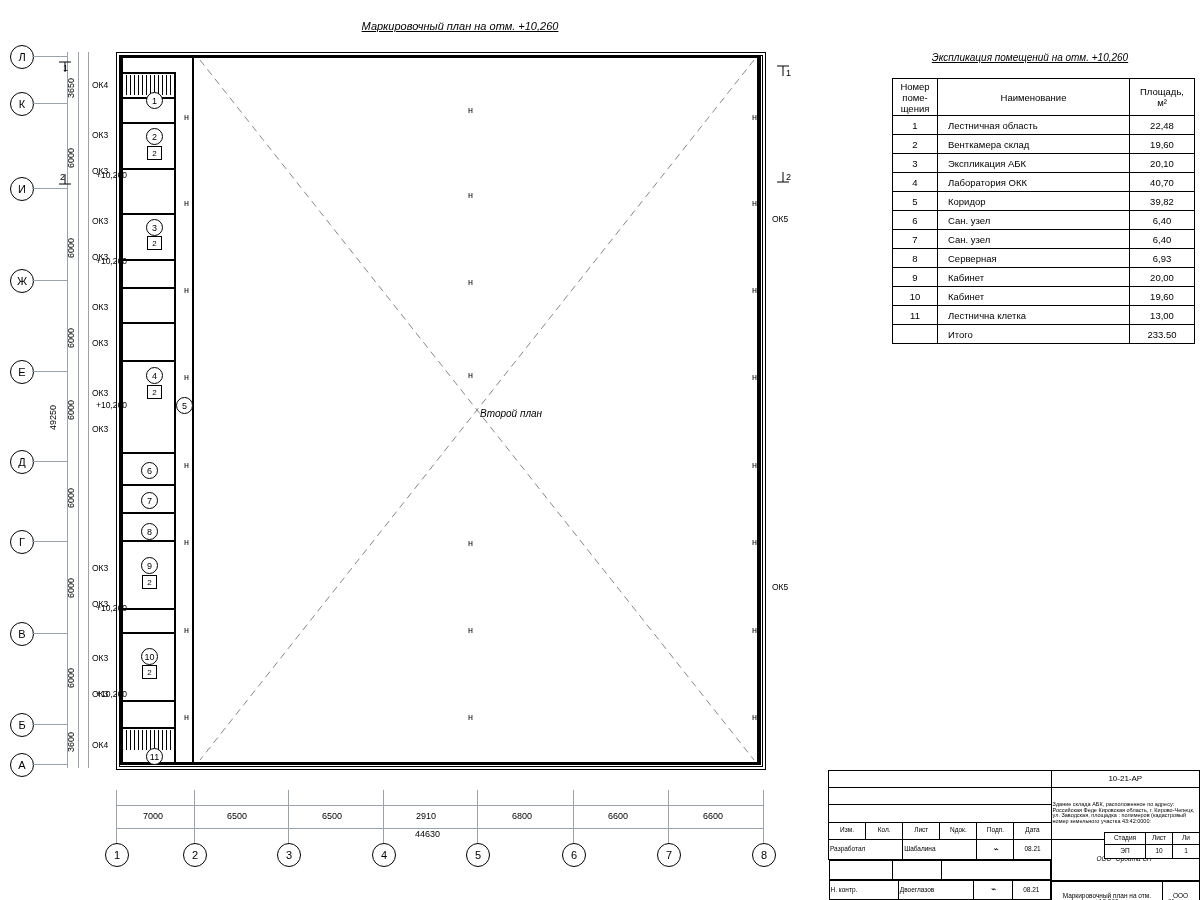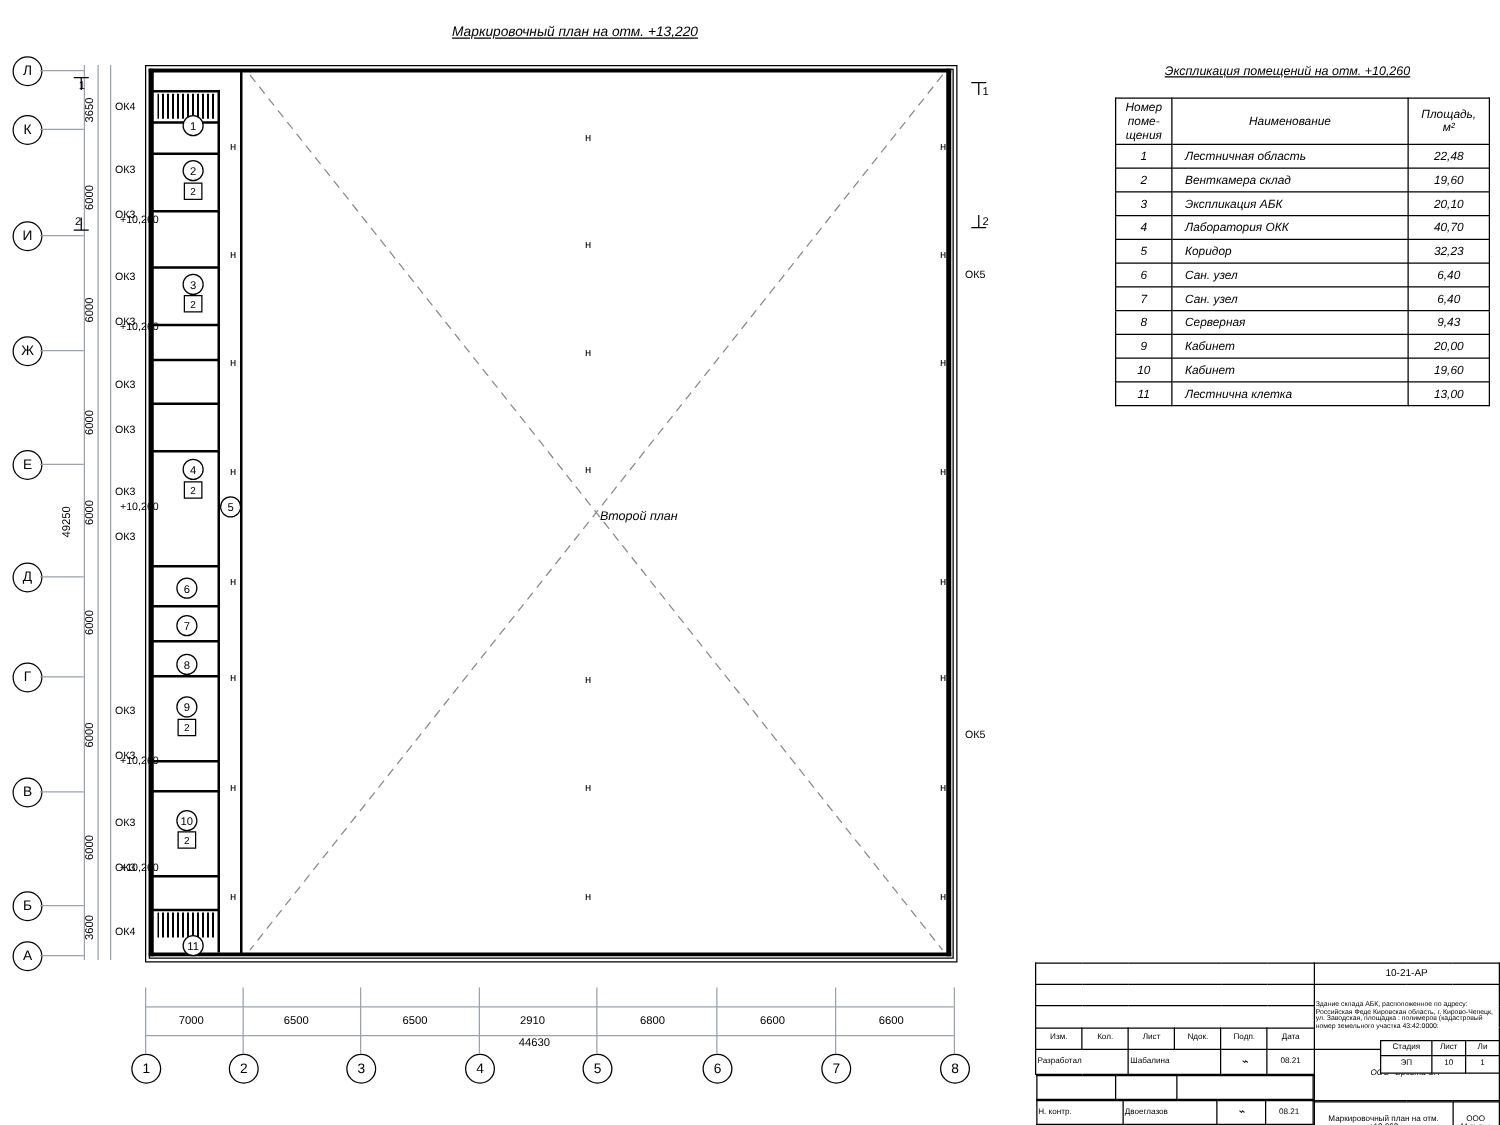--- a/index.html
+++ b/index.html
@@ -43,21 +43,21 @@
   }
   .lbl{position:absolute;font-size:8.5px;white-space:nowrap;}
   .lbl9{position:absolute;font-size:9px;white-space:nowrap;}
   .dimtxt{position:absolute;font-size:9px;white-space:nowrap;}
   .vtxt{position:absolute;font-size:9px;transform:rotate(-90deg);transform-origin:left top;white-space:nowrap;}
   .secondlight{position:absolute;font-size:10px;font-style:italic;}
 
   
   table{border-collapse:collapse;}
   .expl{
-    position:absolute;left:892px;top:78px;font-size:9.5px;font-style:italic;
+    position:absolute;left:892px;top:78px;font-size:9.5px;
   }
   .expl th,.expl td{border:1px solid #000;padding:1px 3px;height:16px;}
   .expl th{font-weight:normal;text-align:center;}
   .expl td.num{width:38px;text-align:center;}
   .expl td.name{width:175px;text-align:left;padding-left:10px;}
   .expl td.area{width:58px;text-align:center;}
   .expl .hrow th{height:34px;}
   .expl .tot-l{text-align:right;padding-right:6px;border-right:1px solid #000;}
 
   
@@ -67,21 +67,21 @@
   .c{text-align:center;}
   .it{font-style:italic;}
   .sig{font-family:"Liberation Serif",serif;font-style:italic;font-size:9px;}
   .big{font-size:8px;}
 </style>
 </head>
 <body>
 
 <div class="root">
 
-  <div class="abs plan-title">Маркировочный план на отм. +13,220</div>
+  <div class="abs plan-title">Маркировочный план на отм. +10,260</div>
   <div class="abs expl-title">Экспликация помещений на отм. +10,260</div>
 
   <div class="abs axis-c" style="left:10px;top:45px">Л</div>
   <div class="abs axis-c" style="left:10px;top:92px">К</div>
   <div class="abs axis-c" style="left:10px;top:177px">И</div>
   <div class="abs axis-c" style="left:10px;top:269px">Ж</div>
   <div class="abs axis-c" style="left:10px;top:360px">Е</div>
   <div class="abs axis-c" style="left:10px;top:450px">Д</div>
   <div class="abs axis-c" style="left:10px;top:530px">Г</div>
   <div class="abs axis-c" style="left:10px;top:622px">В</div>
@@ -305,51 +305,56 @@
         <td class="area">20,10</td>
       </tr>
       <tr>
         <td class="num">4</td>
         <td class="name">Лаборатория ОКК</td>
         <td class="area">40,70</td>
       </tr>
       <tr>
         <td class="num">5</td>
         <td class="name">Коридор</td>
-        <td class="area">32,23</td>
+        <td class="area">39,82</td>
       </tr>
       <tr>
         <td class="num">6</td>
         <td class="name">Сан. узел</td>
         <td class="area">6,40</td>
       </tr>
       <tr>
         <td class="num">7</td>
         <td class="name">Сан. узел</td>
         <td class="area">6,40</td>
       </tr>
       <tr>
         <td class="num">8</td>
         <td class="name">Серверная</td>
-        <td class="area">9,43</td>
+        <td class="area">6,93</td>
       </tr>
       <tr>
         <td class="num">9</td>
         <td class="name">Кабинет</td>
         <td class="area">20,00</td>
       </tr>
       <tr>
         <td class="num">10</td>
         <td class="name">Кабинет</td>
         <td class="area">19,60</td>
       </tr>
       <tr>
         <td class="num">11</td>
         <td class="name">Лестнична клетка</td>
         <td class="area">13,00</td>
+      </tr>
+      <tr>
+        <td class="num"></td>
+        <td class="name tot-l">Итого</td>
+        <td class="area">233.50</td>
       </tr>
     </tbody>
   </table>
 
   <div class="stamp">
     <table>
       <tbody>
           <tr style="height:10px">
         <td colspan="6"></td>
         <td colspan="4" class="c big" rowspan="1">10-21-АР</td>

